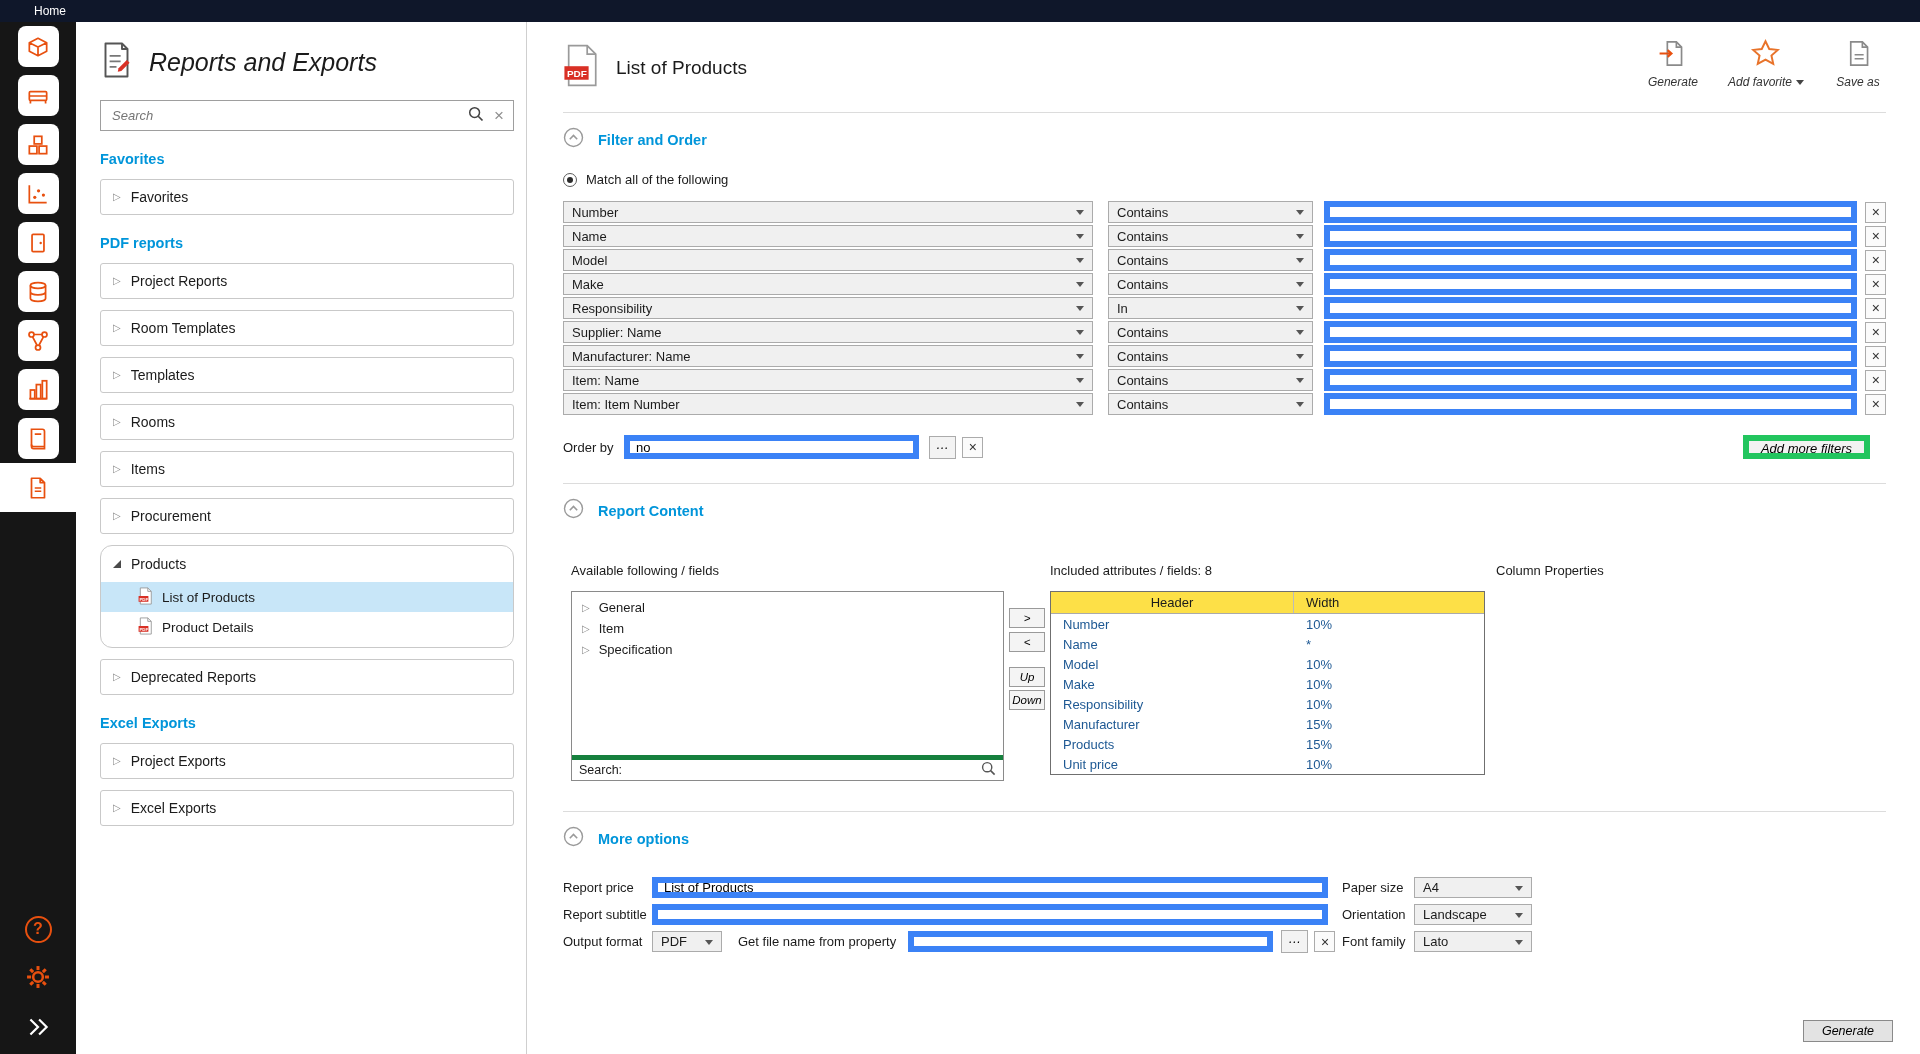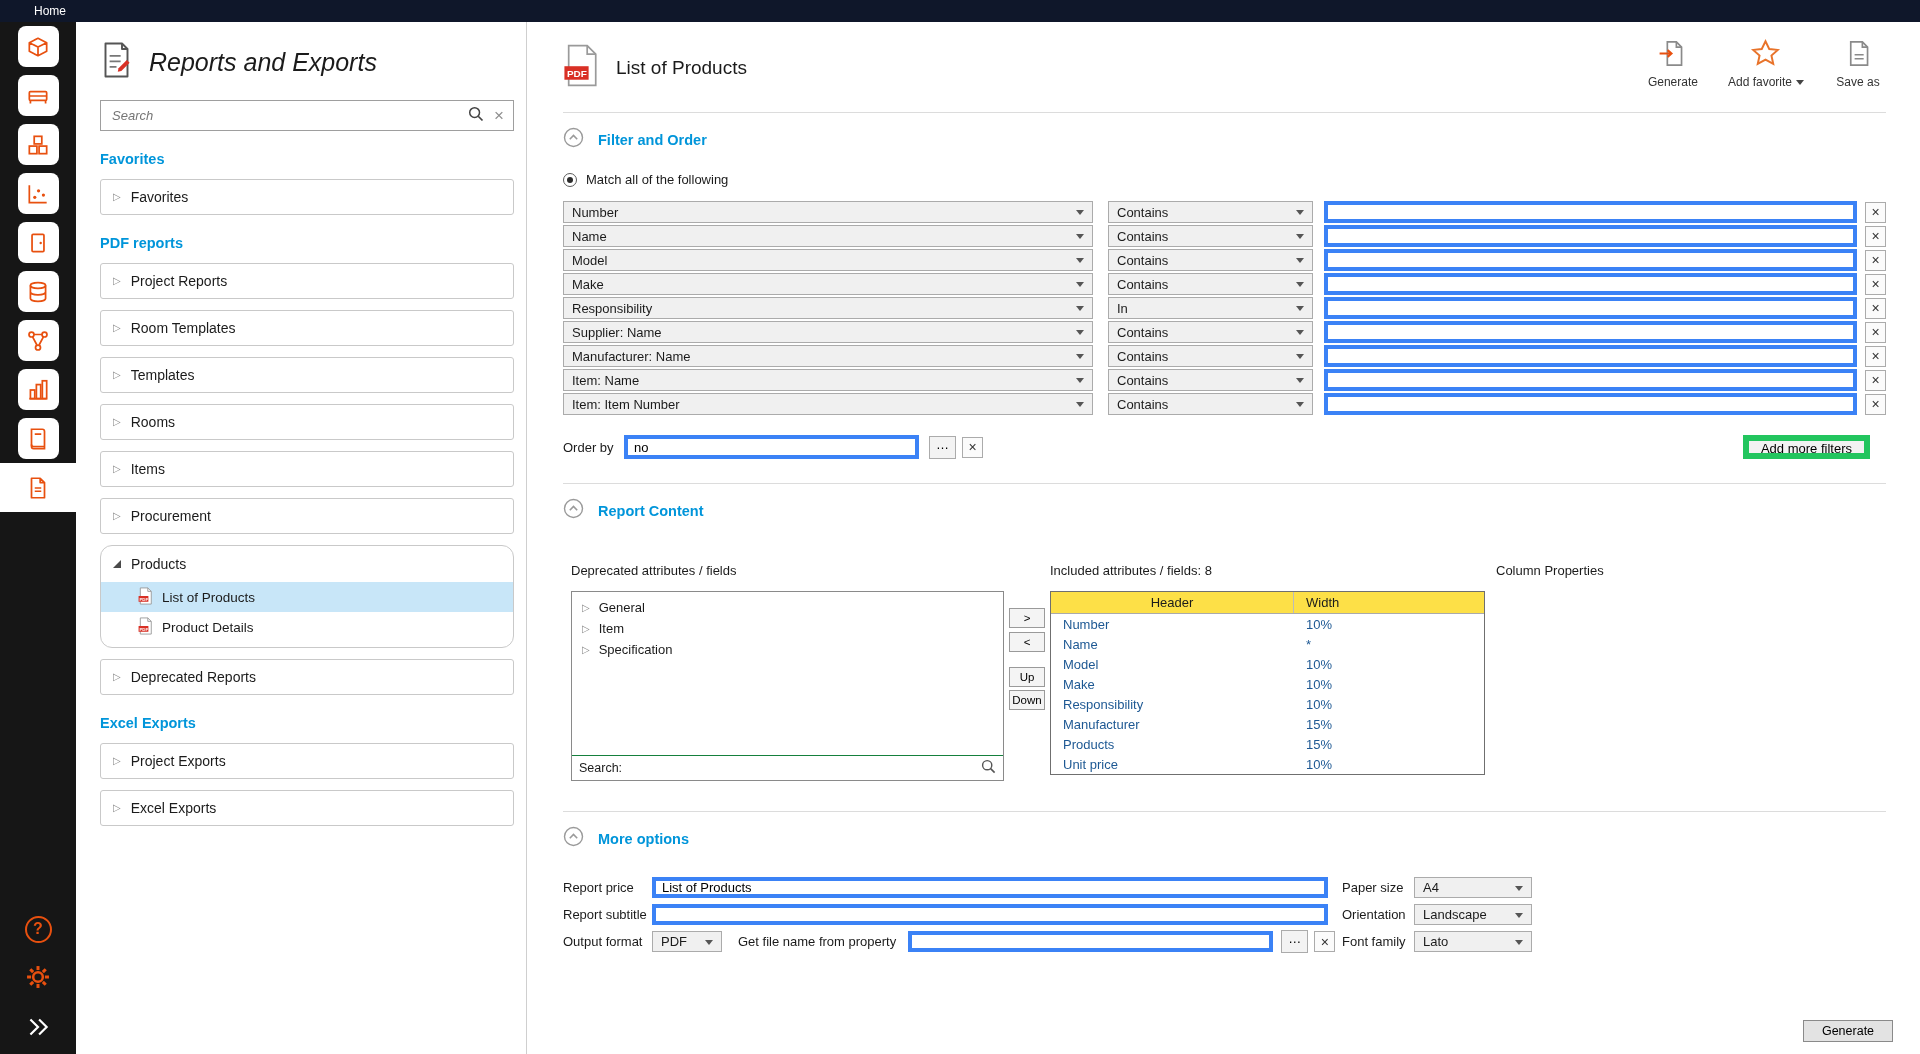--- a/index.html
+++ b/index.html
@@ -2,21 +2,21 @@
 <html><head>
 <meta charset="utf-8">
 <style>
   * { box-sizing: border-box; }
   html,body { margin:0; padding:0; }
   body {
     width:1920px; height:1054px; overflow:hidden; background:#fff;
     font-family:"Liberation Sans", sans-serif; color:#1b1b1b;
     position:relative;
   }
-  button { font-family:inherit; cursor:pointer; }
+  button { font-family:inherit; cursor:pointer;font-style:italic; }
   input { font-family:inherit; }
 
   
   .topbar { position:absolute; left:0; top:0; width:1920px; height:22px; background:#0f172a; }
   .home-label { position:absolute; left:34px; top:4px; font-size:12px; color:#fff; }
 
   
   .rail { position:absolute; left:0; top:22px; width:76px; height:1032px; background:#161616;
           display:flex; flex-direction:column; }
   .rail-cell { height:49px; display:flex; align-items:center; justify-content:center; flex:0 0 auto; }
@@ -73,41 +73,41 @@
   .radio-row { display:flex; gap:9px; align-items:center; font-size:13px; margin:20px 0 14px; }
   .radio { width:14px; height:14px; border:1px solid #5a5a5a; border-radius:50%; position:relative; background:#fff; }
   .radio::after { content:""; position:absolute; inset:3px; border-radius:50%; background:#2b2b2b; }
   .frow { display:flex; align-items:center; margin-bottom:2px; height:22px; }
   .dd { position:relative; height:22px; background:#f0f0f0; border:1px solid #ababab; font-size:13px;
         display:flex; align-items:center; padding:0 22px 0 8px; cursor:pointer; overflow:hidden; white-space:nowrap; }
   .dd::after { content:""; position:absolute; right:8px; top:8px; width:0; height:0;
                border-left:4px solid transparent; border-right:4px solid transparent; border-top:5px solid #555; }
   .dd.field { width:530px; margin-right:15px; }
   .dd.op { width:205px; margin-right:11px; }
-  .ti { height:22px; border:4px solid #3b82f6; font-size:13px; padding:0 6px; background:#fff; outline:none; }
+  .ti { height:22px; border:6px solid #3b82f6; font-size:13px; padding:0 6px; background:#fff; outline:none; }
   .frow .ti { flex:1; margin-right:8px; }
   .xbtn { width:21px; height:21px; border:1px solid #ababab; background:#fbfbfb; font-size:14px;
           color:#333; display:flex; align-items:center; justify-content:center; padding:0; line-height:1; }
   .order-row { display:flex; align-items:center; margin-top:20px; padding-bottom:24px; }
   .order-label { font-size:13px; width:61px; }
   .order-input { width:295px; height:24px; margin-right:10px; }
   .dots-btn { width:27px; height:23px; border:1px solid #ababab; background:#f3f3f3; font-size:13px;
               margin-right:6px; display:flex; align-items:center; justify-content:center; padding:0 0 6px 0; }
   .spacer { flex:1; }
   .add-filters-btn { height:24px; padding:0 12px; background:#f2f2f2; border:6px solid #22c55e;
                      font-size:13px; margin-right:16px; }
 
   
   .content-body { padding:40px 0 30px; display:flex; align-items:flex-start; }
   .col-label { font-size:13px; margin-bottom:13px; color:#1b1b1b; }
   .col-avail { width:441px; padding-left:8px; }
   .listbox { width:433px; height:190px; border:1px solid #8a8a8a; display:flex; flex-direction:column; background:#fff; }
   .tree { flex:1; padding-top:5px; }
   .tree-row { display:flex; gap:9px; align-items:center; height:21px; padding-left:10px; font-size:13px; cursor:pointer; }
-  .lb-search-row { border-top:1px solid #15803d; height:25px; display:flex; align-items:center;
+  .lb-search-row { border-top:5px solid #15803d; height:25px; display:flex; align-items:center;
                    padding:0 7px; font-size:12.5px; gap:6px; }
   .col-btns { width:46px; display:flex; flex-direction:column; align-items:center; padding-top:45px; }
   .mv { width:36px; height:20px; font-size:11.5px; background:#f4f4f4; border:1px solid #9a9a9a;
         display:flex; align-items:center; justify-content:center; padding:0; }
   .mv.m1 { margin-bottom:4px; } .mv.m2 { margin-bottom:15px; } .mv.m3 { margin-bottom:3px; }
   .col-included { width:435px; }
   .inc-table { border:1px solid #6f6f6f; background:#fff; }
   .inc-head { display:flex; height:22px; background:#fde047; border-bottom:1px solid #aaa;
               font-size:13px; align-items:center; color:#1b1b1b; }
   .inc-head .hc1 { width:242px; text-align:center; }
@@ -575,21 +575,21 @@
         <svg width="21" height="21" viewBox="0 0 21 21">
             <circle cx="10.5" cy="10.5" r="9" fill="#fff" stroke="#9a9a9a" stroke-width="1.4"></circle>
             <path d="M6.8 12.2l3.7-3.7 3.7 3.7" stroke="#9a9a9a" stroke-width="1.6" fill="none"></path>
           </svg>
       </span>
       <span class="sec-title">Report Content</span>
     </div>
 
     <div class="content-body">
       <div class="col-avail">
-        <div class="col-label">Deprecated attributes / fields</div>
+        <div class="col-label">Available following / fields</div>
         <div class="listbox">
           <div class="tree">
             <div class="tree-row">
               <span class="tri">▷</span>
               <span>General</span>
             </div>
             <div class="tree-row">
               <span class="tri">▷</span>
               <span>Item</span>
             </div>

